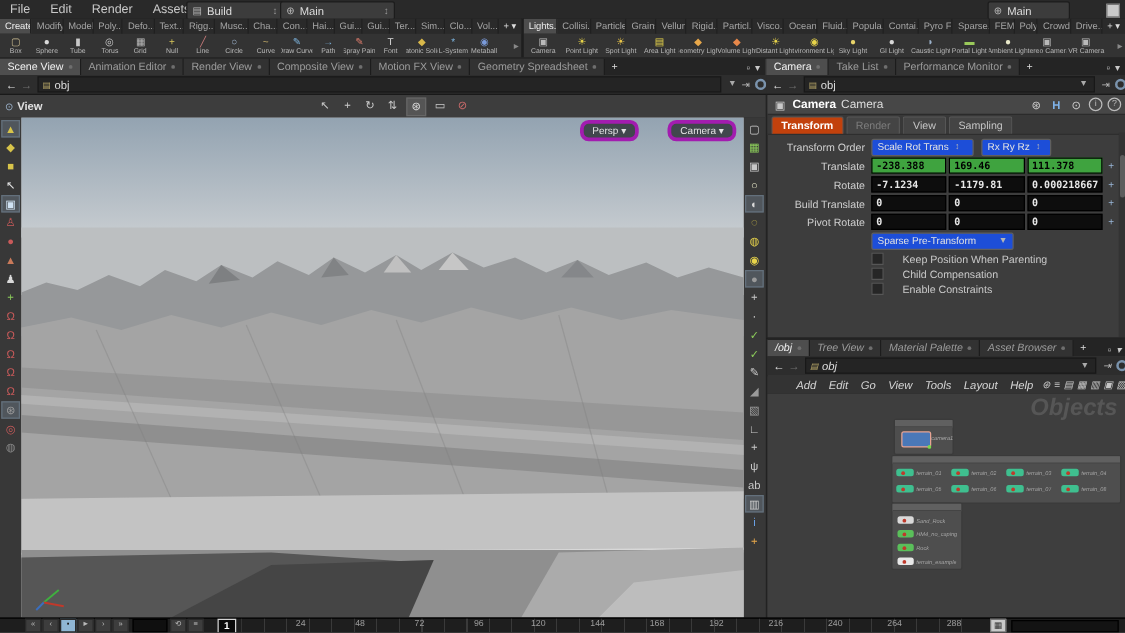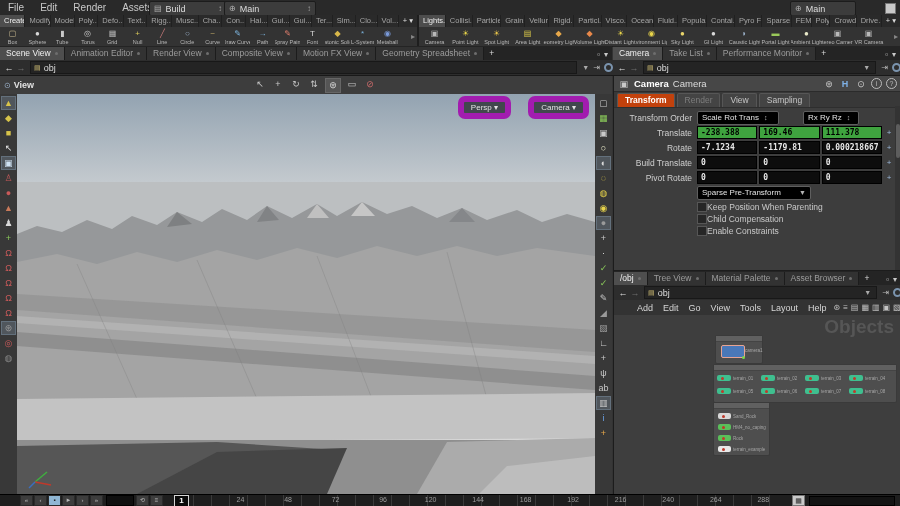--- a/index.html
+++ b/index.html
@@ -46,49 +46,49 @@
   #viewport{position:absolute;left:0;top:76px;width:612px;height:418px;background:#383838;}
   #vp-header{position:absolute;left:0;top:0;right:0;height:18px;background:#3d3d3d;border-bottom:1px solid #292929;display:flex;align-items:center;font-size:9px;color:#e0e0e0;padding:0 4px;}
   #vp-header .hdr-icons{position:absolute;left:253px;display:flex;gap:4px;}
   .hicon{width:14px;height:13px;display:flex;align-items:center;justify-content:center;font-size:9px;color:#c9c9c9;}
   .hicon.active{background:#555;border:1px solid #666;}
   .vtoolbar{position:absolute;top:18px;bottom:0;width:17px;background:#383838;display:flex;flex-direction:column;align-items:center;padding-top:2px;gap:1px;overflow:hidden;}
   #vp-left-toolbar{left:0;} #vp-right-toolbar{right:0;}
   .vt-icon{width:15px;height:14px;flex:none;display:flex;align-items:center;justify-content:center;font-size:9px;line-height:14px;}
   .vt-icon.active{background:#50565c;border:1px solid #63707c;box-sizing:border-box;}
   #vp-canvas{position:absolute;left:17px;right:17px;top:18px;bottom:0;background:#9a9a9a;}
-  .vp-pill{position:absolute;top:2px;height:11px;line-height:11px;border:6px solid #a21caf;border-radius:7px;background:rgba(40,44,48,.78);font-size:8px;color:#e3e3e3;padding:0 7px;}
+  .vp-pill{position:absolute;top:2px;height:11px;line-height:11px;border:3px solid #a21caf;border-radius:7px;background:rgba(40,44,48,.78);font-size:8px;color:#e3e3e3;padding:0 7px;}
   #pill-persp{right:84px;} #pill-camera{right:6px;}
   
   #params{position:absolute;left:613px;top:76px;width:287px;height:194px;background:#3d3d3d;border-left:1px solid #1c1c1c;}
   #param-header{height:15px;background:#474747;border-bottom:1px solid #2b2b2b;display:flex;align-items:center;gap:4px;padding:0 4px;font-size:9.5px;}
   #param-node-type{font-weight:bold;color:#fff;}
   #param-node-name{color:#ddd;flex:1;}
   .ph-icon{font-size:9px;color:#c9c9c9;width:12px;text-align:center;}
   .ph-h{color:#7fb2e8;font-weight:bold;}
   .circ{width:9px;height:9px;border:1px solid #bbb;border-radius:50%;font-size:7px;line-height:9px;text-align:center;color:#bbb;}
   #param-tabs{height:14px;display:flex;gap:2px;padding:1px 3px 0 3px;background:#383838;border-bottom:1px solid #2e2e2e;}
   .ptab{padding:0 7px;font-size:8.5px;line-height:12px;background:#444;color:#c5c5c5;border:1px solid #565656;border-bottom:none;border-radius:2px 2px 0 0;}
   .ptab.active{background:#c2410c;color:#fff;font-weight:bold;}
   .ptab.dim{color:#7d7d7d;}
   #param-body{position:absolute;left:0;top:30px;right:7px;bottom:0;font-size:8.5px;padding-top:3px;}
   .prow{display:flex;align-items:center;height:13px;margin:2px 0;}
   .plabel{width:78px;text-align:right;padding-right:5px;color:#cfcfcf;flex:none;white-space:nowrap;}
   .pfield{flex:1;height:11px;background:#0d0d0d;border:1px solid #000;color:#e8e8e8;font-family:"DejaVu Sans Mono",monospace;font-size:8px;font-weight:bold;padding:0 3px;margin-right:2px;display:flex;align-items:center;overflow:hidden;}
   .pfield.keyed{background:#3fa33f;color:#000;}
   .row-icon{width:10px;flex:none;font-size:8px;color:#9ab7d9;text-align:center;}
-  .pdrop{height:12px;background:#000000;border:1px solid #5f5f5f;border-radius:2px;font-size:8px;color:#e2e2e2;display:flex;align-items:center;padding:0 4px;gap:5px;margin-right:24px;}
+  .pdrop{height:12px;background:#1d4ed8;border:1px solid #5f5f5f;border-radius:2px;font-size:8px;color:#e2e2e2;display:flex;align-items:center;padding:0 4px;gap:5px;margin-right:6px;}
   .pdrop .spin{font-size:7px;color:#b5b5b5;}
   #pretransform-row{margin-left:83px;}
-  .pcheck{display:flex;align-items:center;gap:0;height:11px;margin:1px 0 1px 83px;color:#c9c9c9;}
+  .pcheck{display:flex;align-items:center;gap:15px;height:11px;margin:1px 0 1px 83px;color:#c9c9c9;}
   .cbox{width:8px;height:8px;background:#262626;border:1px solid #565656;flex:none;}
   #param-scroll{position:absolute;right:0;top:30px;width:6px;bottom:0;background:#333;}
   #param-scroll .thumb{position:absolute;left:1px;right:1px;top:18px;height:34px;background:#5d5d5d;border-radius:2px;}
   
-  #network{position:absolute;left:613px;top:270px;width:287px;height:224px;background:#3a3a3a;border-left:1px solid #1c1c1c;border-top:1px solid #1c1c1c;}
+  #network{position:absolute;left:613px;top:270px;width:287px;height:224px;background:#3a3a3a;border-left:1px solid #1c1c1c;border-top:1px solid #1c1c1c;font-style:italic;}
   #net-tabs{left:0;top:0;width:287px;}
   #net-path{left:0;top:14px;width:287px;}
   #net-menubar{position:absolute;left:0;top:29px;width:287px;height:15px;background:#333;border-bottom:1px solid #222;display:flex;align-items:center;font-size:9px;color:#d5d5d5;padding-left:18px;}
   #net-menubar .nm-item{padding:0 5px;}
   #net-menubar .nm-icons{display:flex;gap:3px;margin-left:2px;align-items:center;}
   .nm-icon{font-size:8px;color:#c5c5c5;}
   #net-canvas{position:absolute;left:0;top:44px;right:0;bottom:0;background:#3e3e3e;overflow:hidden;}
   #net-watermark{position:absolute;right:7px;top:1px;font-size:19px;font-weight:bold;color:#565656;letter-spacing:0;}
   .net-box{position:absolute;background:#4e4e4e;border:1px solid #3a3a3a;border-radius:2px;}
   .net-box .box-bar{height:5px;background:#606060;border-bottom:1px solid #444;}

